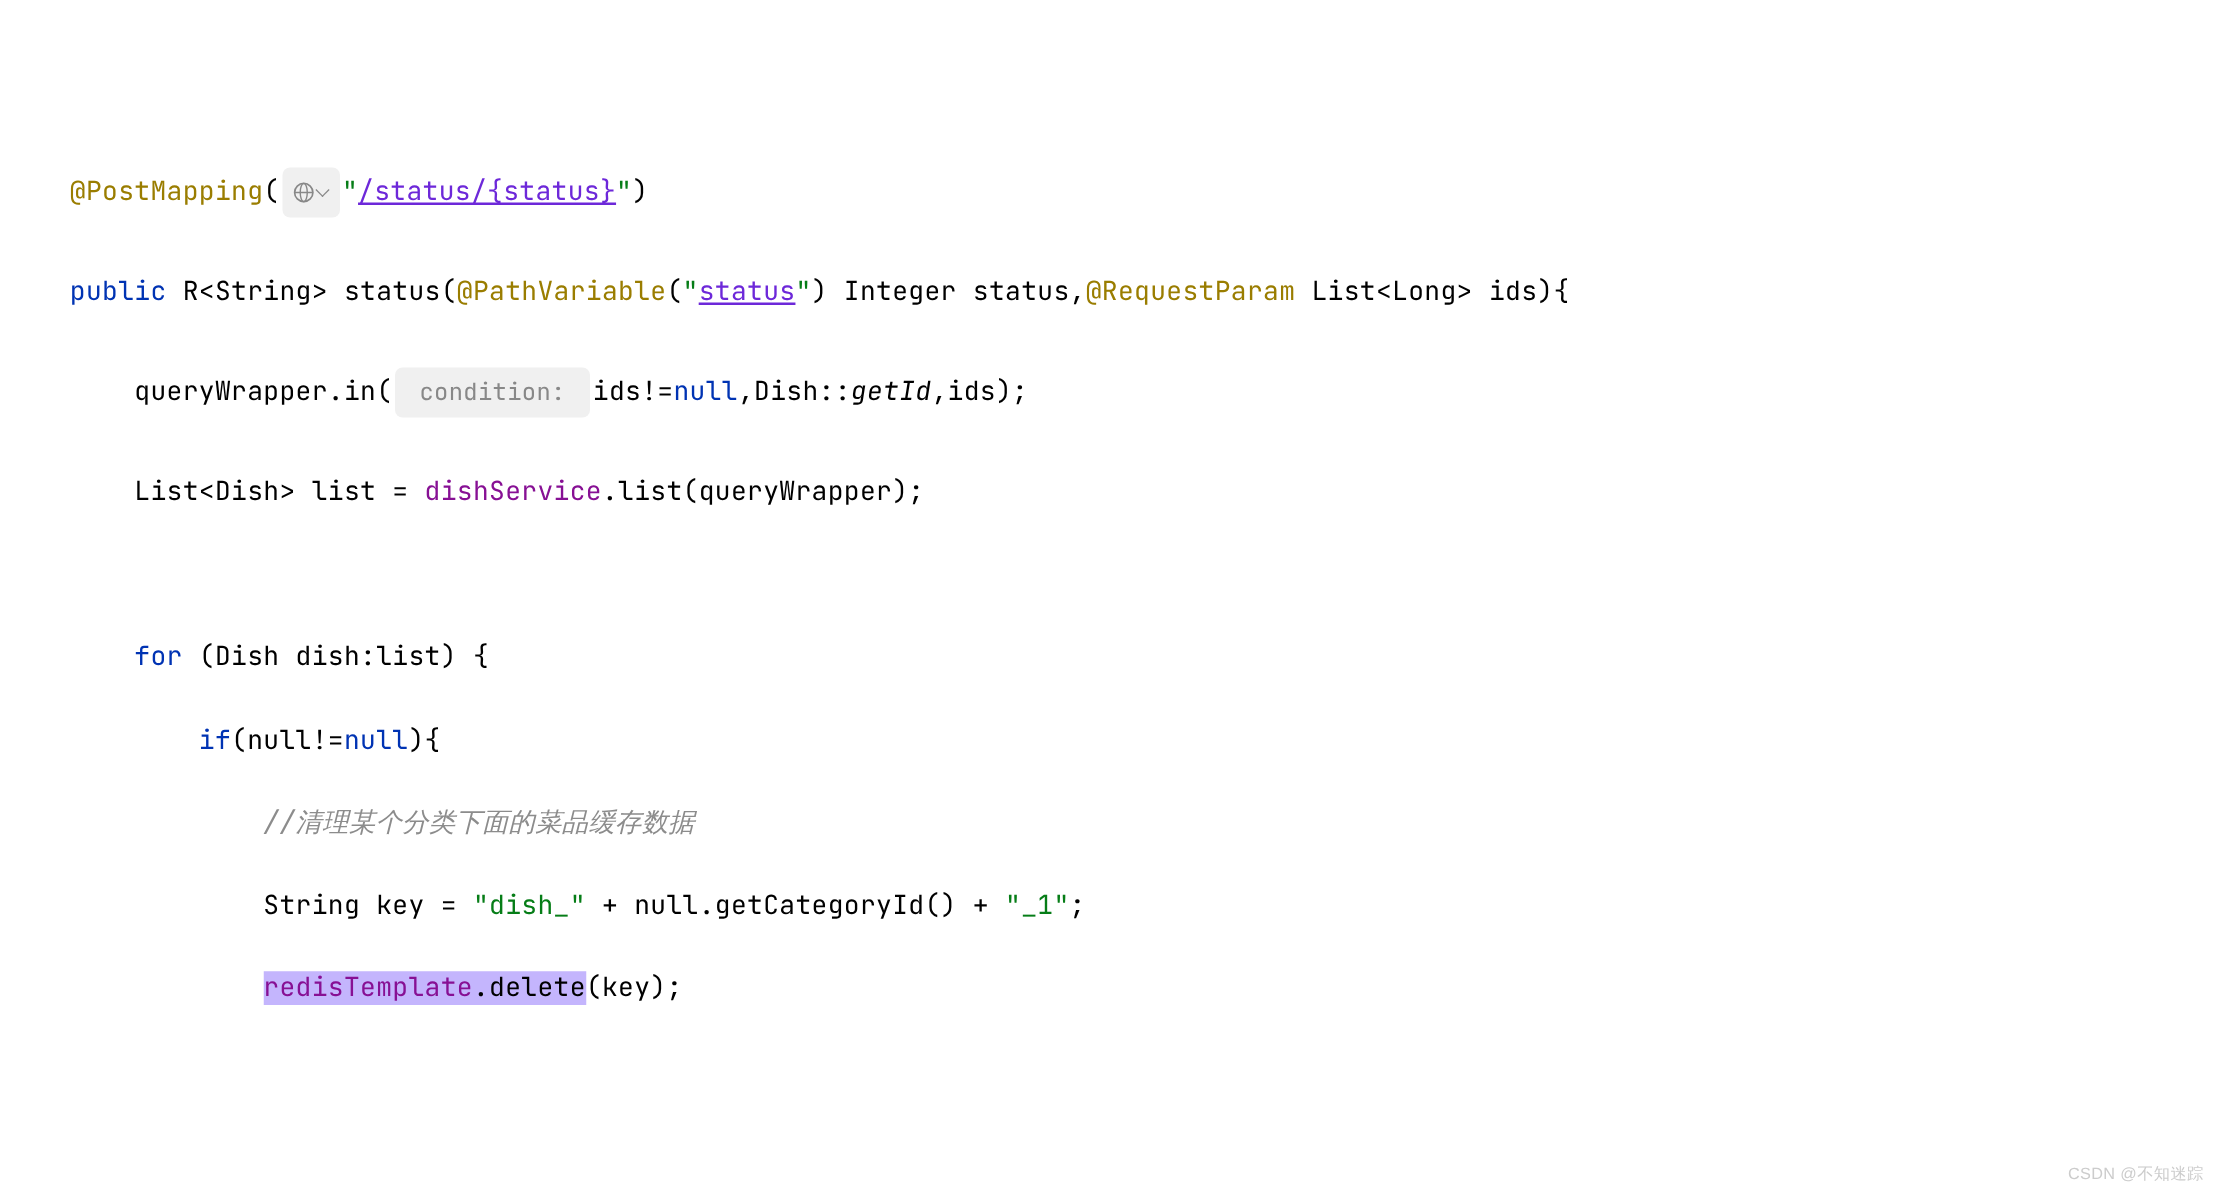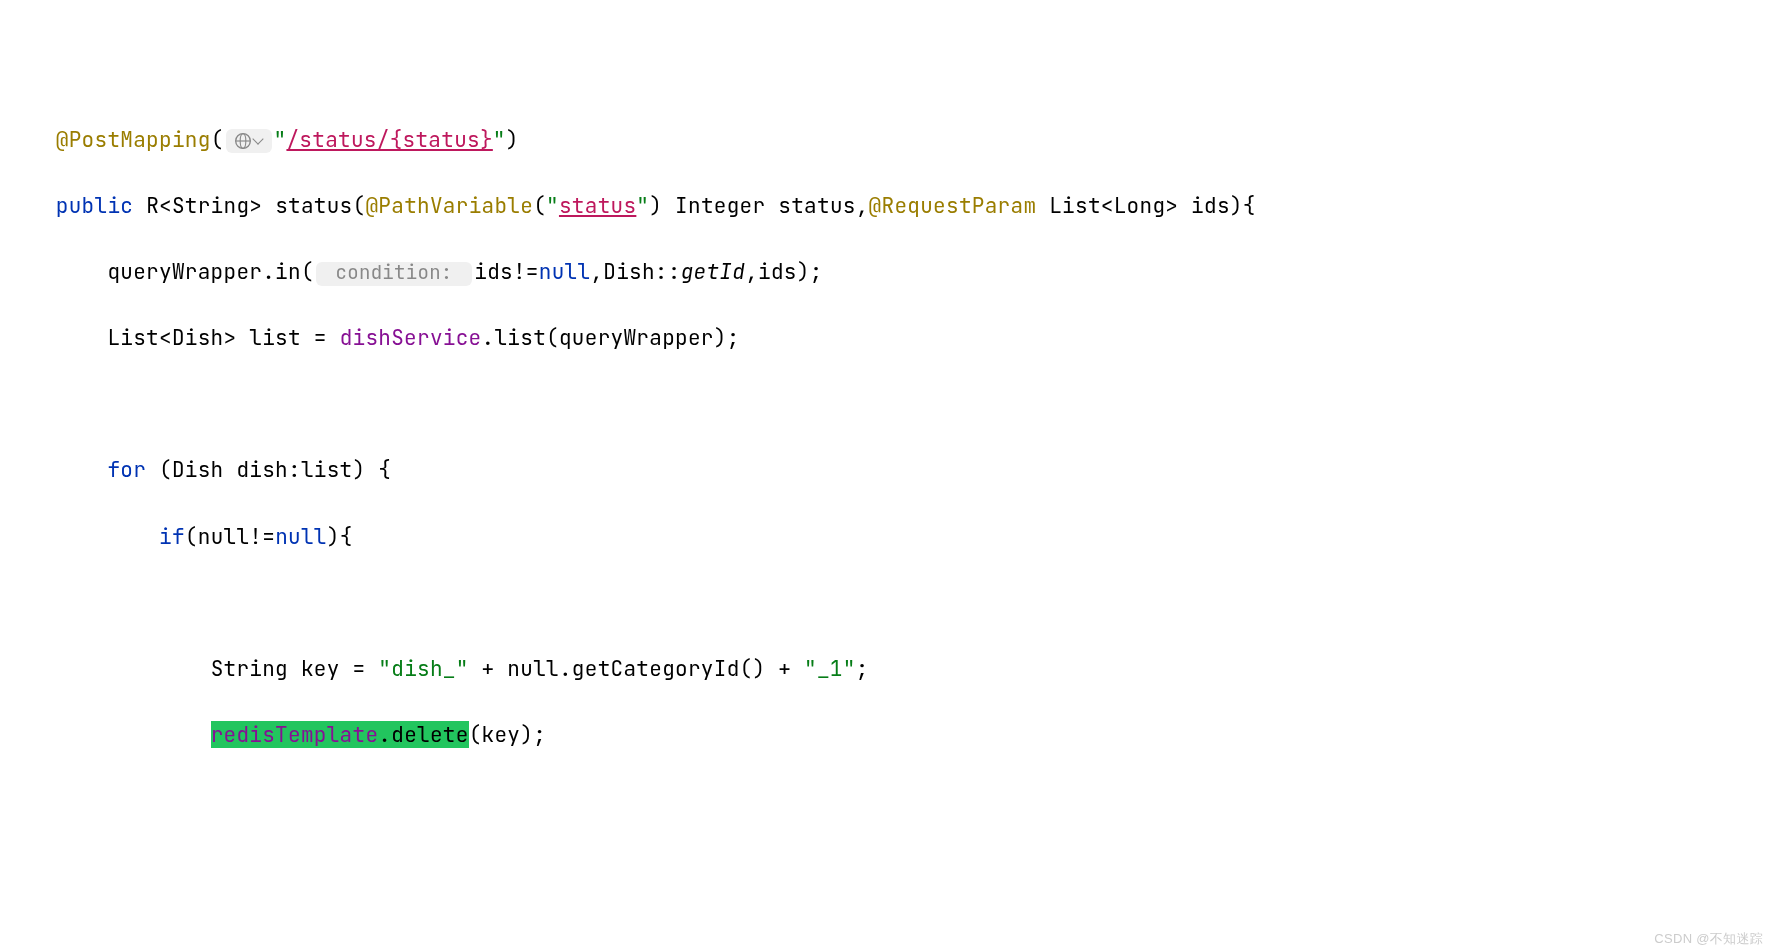--- a/index.html
+++ b/index.html
@@ -19,56 +19,56 @@
     }
     .line {
       display: block;
       padding-left: 30px;
       min-height: 44px;
       line-height: 44px;
     }
     .annotation { color: #9a7d00; text-align: right; }
     .keyword { color: #0033b3; margin-top: 40px; }
     .string { color: #067d17; }
-    .string-underline { color: #be185d; text-decoration: underline; margin-top: 36px; }
+    .string-underline { color: #6d28d9; text-decoration: underline; margin-top: 36px; }
     .field { color: #871094; margin-top: 44px; }
     .static-method { font-style: italic; }
     .comment { color: #8c8c8c; font-style: italic; }
     .hint-badge {
       background: #f0f0f0;
       color: #888888;
       border-radius: 6px;
       padding: 1px 8px;
       font-size: 19px;
       display: inline-flex;
       align-items: center;
       vertical-align: middle;
-      margin: 4px 2px;
+      margin: 16px 2px;
       line-height: 1.4;
-      height: 24px;
+      height: 40px;
     }
     .globe-icon {
       display: inline-block;
       width: 18px;
       height: 18px;
       vertical-align: middle;
       margin-right: 2px;
     }
     .chevron-down {
       display: inline-block;
       width: 8px;
       height: 8px;
       border-right: 1.5px solid #888;
       border-bottom: 1.5px solid #888;
       transform: rotate(45deg);
       vertical-align: middle;
       margin: 0 2px 4px 0;
     }
     .highlight {
-      background: #22c55e;
+      background: #c4b5fd;
     }
     .watermark {
       position: fixed;
       bottom: 4px;
       right: 8px;
       color: #cccccc;
       font-size: 13px;
       font-family: sans-serif;
       margin-top: 48px;
     }
@@ -83,21 +83,21 @@
           <circle cx="8" cy="8" r="6.5" fill="none" stroke="#888" stroke-width="1.2"></circle>
           <ellipse cx="8" cy="8" rx="2.5" ry="6.5" fill="none" stroke="#888" stroke-width="1"></ellipse>
           <line x1="1.5" y1="8" x2="14.5" y2="8" stroke="#888" stroke-width="1"></line>
         </svg><span class="chevron-down"></span></span><span class="string">"</span><span class="string-underline">/status/{status}</span><span class="string">"</span><span>)</span></span>
 <span class="line">  <span class="keyword">public</span> <span>R&lt;String&gt; </span><span>status</span><span>(</span><span class="annotation">@PathVariable</span><span>(</span><span class="string">"</span><span class="string-underline">status</span><span class="string">"</span><span>) </span><span>Integer </span><span>status</span><span>,</span><span class="annotation">@RequestParam</span><span> List&lt;Long&gt; </span><span>ids</span><span>)</span><span>{</span></span>
 <span class="line">  <span>    </span><span>queryWrapper.in(</span><span class="hint-badge"> condition: </span><span>ids!=</span><span class="keyword">null</span><span>,Dish::</span><span class="static-method">getId</span><span>,ids);</span></span>
 <span class="line">  <span>    </span><span>List&lt;Dish&gt; list = </span><span class="field">dishService</span><span>.list(queryWrapper);</span></span>
 <span class="line"><span></span></span>
 <span class="line">  <span>    </span><span class="keyword">for</span><span> (Dish dish:list) {</span></span>
 <span class="line">  <span>        </span><span class="keyword">if</span><span>(null!=</span><span class="keyword">null</span><span>){</span></span>
-<span class="line">  <span>            </span></span>
+<span class="line">  <span>            </span><span class="comment">//清理某个分类下面的菜品缓存数据</span></span>
 <span class="line">  <span>            </span><span>String key = </span><span class="string">"dish_"</span><span> + null.getCategoryId() + </span><span class="string">"_1"</span><span>;</span></span>
 <span class="line">  <span>            </span><span class="highlight"><span class="field">redisTemplate</span><span>.</span><span>delete</span></span><span>(key);</span></span>
 <span class="line"><span></span></span>
 <span class="line">  <span>            </span></span>
 
 
 
 
 
 </div>

